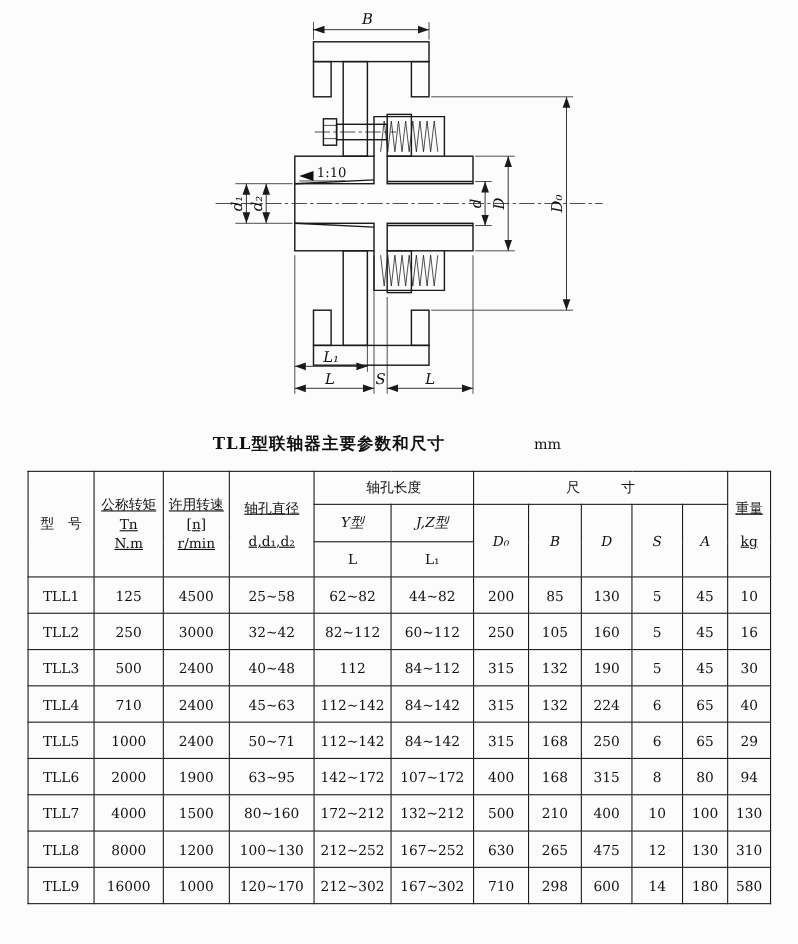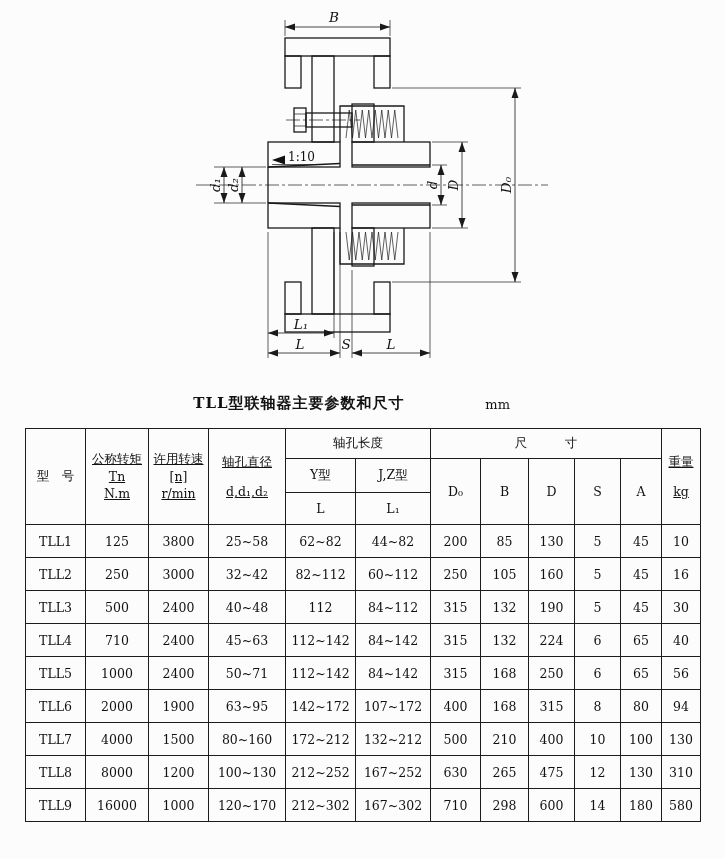--- a/index.html
+++ b/index.html
@@ -36,21 +36,21 @@
     border-collapse: collapse; table-layout: fixed;
     margin: 10px 0 0 25px; width: 675px;
     font-size: 12.5px;
   }
   th, td {
     border: 1px solid #1c1c1c;
     text-align: center; vertical-align: middle;
     font-weight: normal; padding: 2px 1px;
   }
   thead tr:nth-child(1) th { height: 30px; }
-  thead tr:nth-child(2) th { height: 34px; }
+  thead tr:nth-child(2) th { height: 34px; font-style: italic; }
   thead tr:nth-child(3) th { height: 32px; }
   tbody td { height: 33px; }
   .hline { line-height: 1.4; text-decoration: underline; }
   .gap-top { margin-top: 13px; }
 </style>
 </head>
 <body>
 
 <div class="drawing-wrap">
 <svg width="725" height="392" viewBox="0 0 725 392" xmlns="http://www.w3.org/2000/svg">
@@ -224,21 +224,21 @@
     </tr>
     <tr>
       <th>L</th>
       <th>L₁</th>
     </tr>
   </thead>
   <tbody id="table-body">
       <tr>
         <td>TLL1</td>
         <td>125</td>
-        <td>3800</td>
+        <td>4500</td>
         <td>25~58</td>
         <td>62~82</td>
         <td>44~82</td>
         <td>200</td>
         <td>85</td>
         <td>130</td>
         <td>5</td>
         <td>45</td>
         <td>10</td>
       </tr>
@@ -289,21 +289,21 @@
         <td>1000</td>
         <td>2400</td>
         <td>50~71</td>
         <td>112~142</td>
         <td>84~142</td>
         <td>315</td>
         <td>168</td>
         <td>250</td>
         <td>6</td>
         <td>65</td>
-        <td>56</td>
+        <td>29</td>
       </tr>
       <tr>
         <td>TLL6</td>
         <td>2000</td>
         <td>1900</td>
         <td>63~95</td>
         <td>142~172</td>
         <td>107~172</td>
         <td>400</td>
         <td>168</td>

